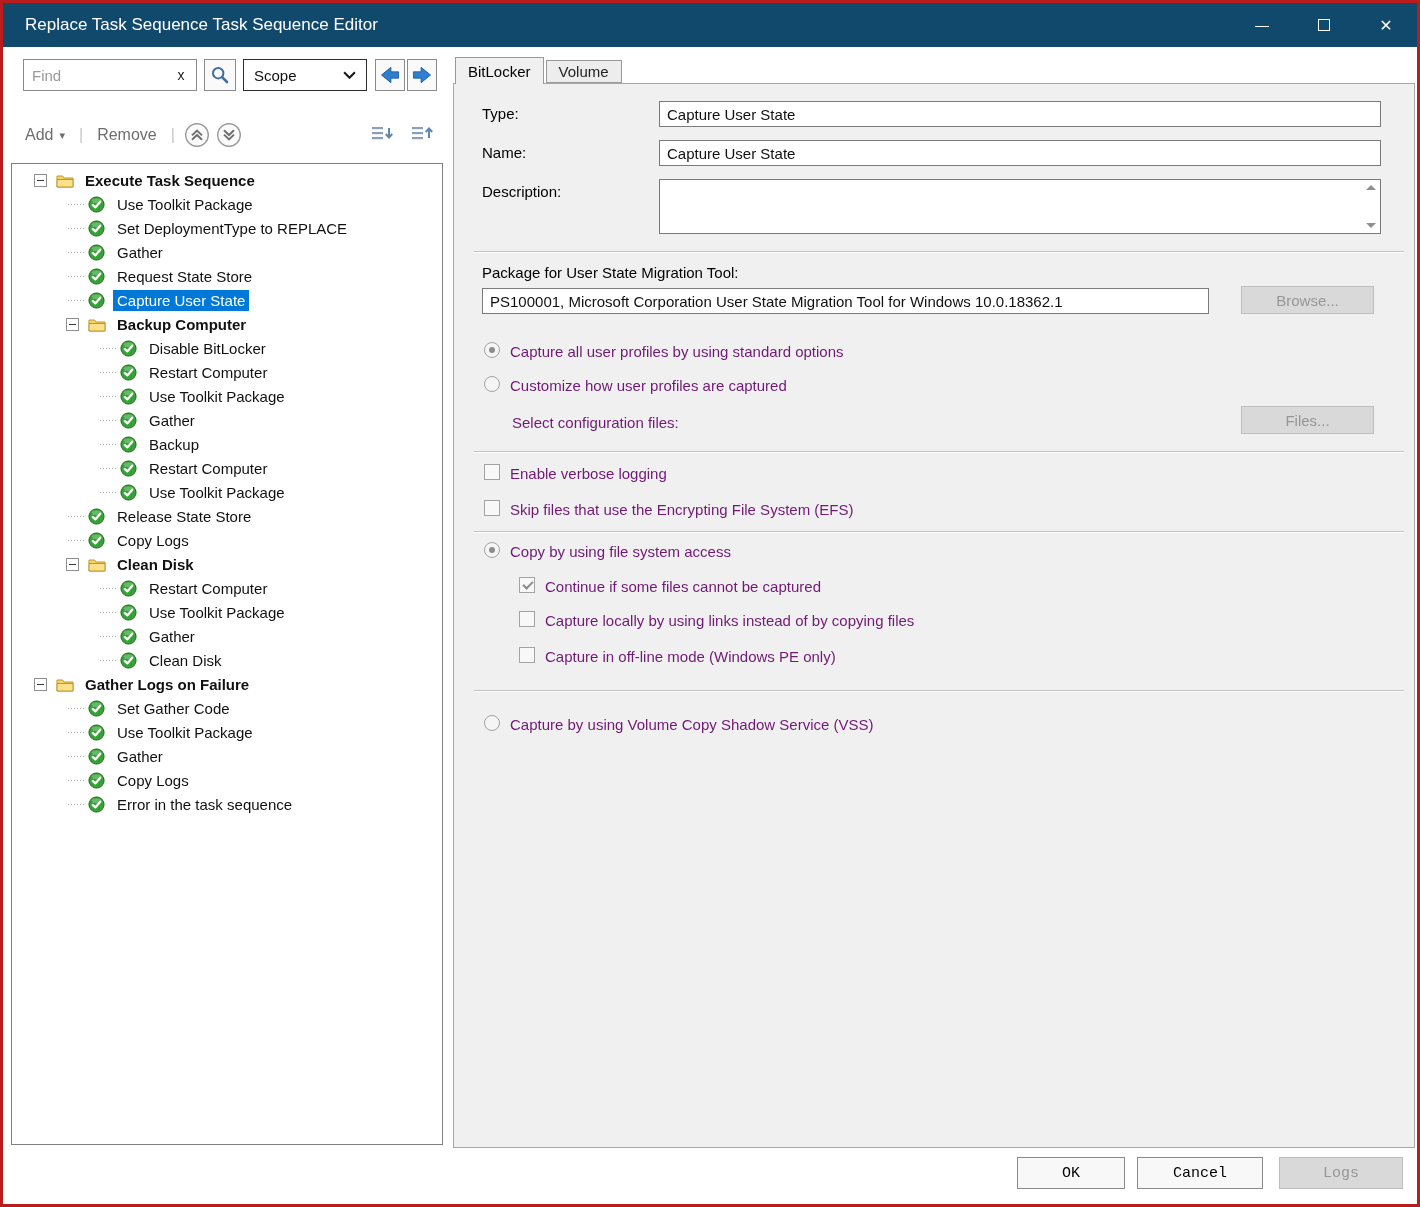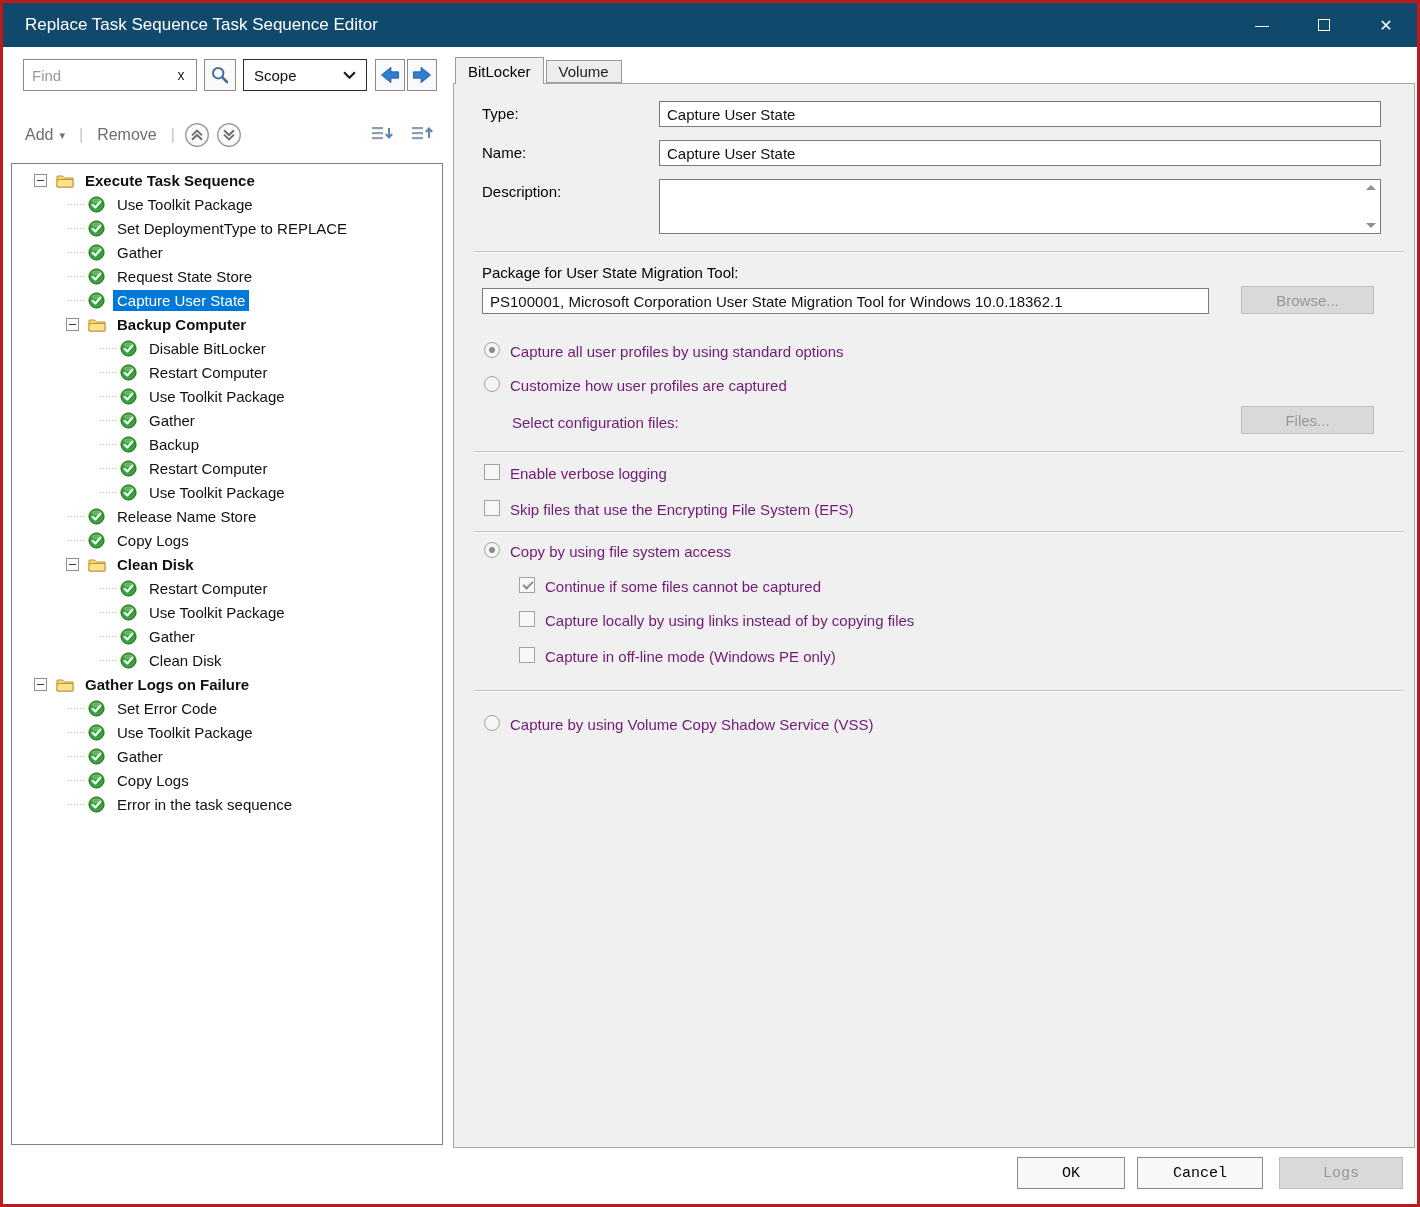--- a/index.html
+++ b/index.html
@@ -353,21 +353,21 @@
       </div>
       <div class="tree-row" style="padding-left: 54px;">
         <span class="slot dots"></span>
         <span class="tree-icon">
           <svg viewBox="0 0 17 17" width="17" height="17">
             <circle cx="8.5" cy="8.5" r="7.6" fill="#36a136" stroke="#237023"></circle>
             <ellipse cx="8.5" cy="4.8" rx="4.8" ry="2.4" fill="#8fd88f" opacity="0.5"></ellipse>
             <path d="M4.7 8.9 L7.3 11.4 L12.3 5.7" fill="none" stroke="#ffffff" stroke-width="2.2" stroke-linecap="round" stroke-linejoin="round"></path>
           </svg>
         </span>
-        <span class="tree-label">Release Name Store</span>
+        <span class="tree-label">Release State Store</span>
       </div>
       <div class="tree-row" style="padding-left: 54px;">
         <span class="slot dots"></span>
         <span class="tree-icon">
           <svg viewBox="0 0 17 17" width="17" height="17">
             <circle cx="8.5" cy="8.5" r="7.6" fill="#36a136" stroke="#237023"></circle>
             <ellipse cx="8.5" cy="4.8" rx="4.8" ry="2.4" fill="#8fd88f" opacity="0.5"></ellipse>
             <path d="M4.7 8.9 L7.3 11.4 L12.3 5.7" fill="none" stroke="#ffffff" stroke-width="2.2" stroke-linecap="round" stroke-linejoin="round"></path>
           </svg>
         </span>
@@ -443,21 +443,21 @@
       </div>
       <div class="tree-row" style="padding-left: 54px;">
         <span class="slot dots"></span>
         <span class="tree-icon">
           <svg viewBox="0 0 17 17" width="17" height="17">
             <circle cx="8.5" cy="8.5" r="7.6" fill="#36a136" stroke="#237023"></circle>
             <ellipse cx="8.5" cy="4.8" rx="4.8" ry="2.4" fill="#8fd88f" opacity="0.5"></ellipse>
             <path d="M4.7 8.9 L7.3 11.4 L12.3 5.7" fill="none" stroke="#ffffff" stroke-width="2.2" stroke-linecap="round" stroke-linejoin="round"></path>
           </svg>
         </span>
-        <span class="tree-label">Set Error Code</span>
+        <span class="tree-label">Set Gather Code</span>
       </div>
       <div class="tree-row" style="padding-left: 54px;">
         <span class="slot dots"></span>
         <span class="tree-icon">
           <svg viewBox="0 0 17 17" width="17" height="17">
             <circle cx="8.5" cy="8.5" r="7.6" fill="#36a136" stroke="#237023"></circle>
             <ellipse cx="8.5" cy="4.8" rx="4.8" ry="2.4" fill="#8fd88f" opacity="0.5"></ellipse>
             <path d="M4.7 8.9 L7.3 11.4 L12.3 5.7" fill="none" stroke="#ffffff" stroke-width="2.2" stroke-linecap="round" stroke-linejoin="round"></path>
           </svg>
         </span>

